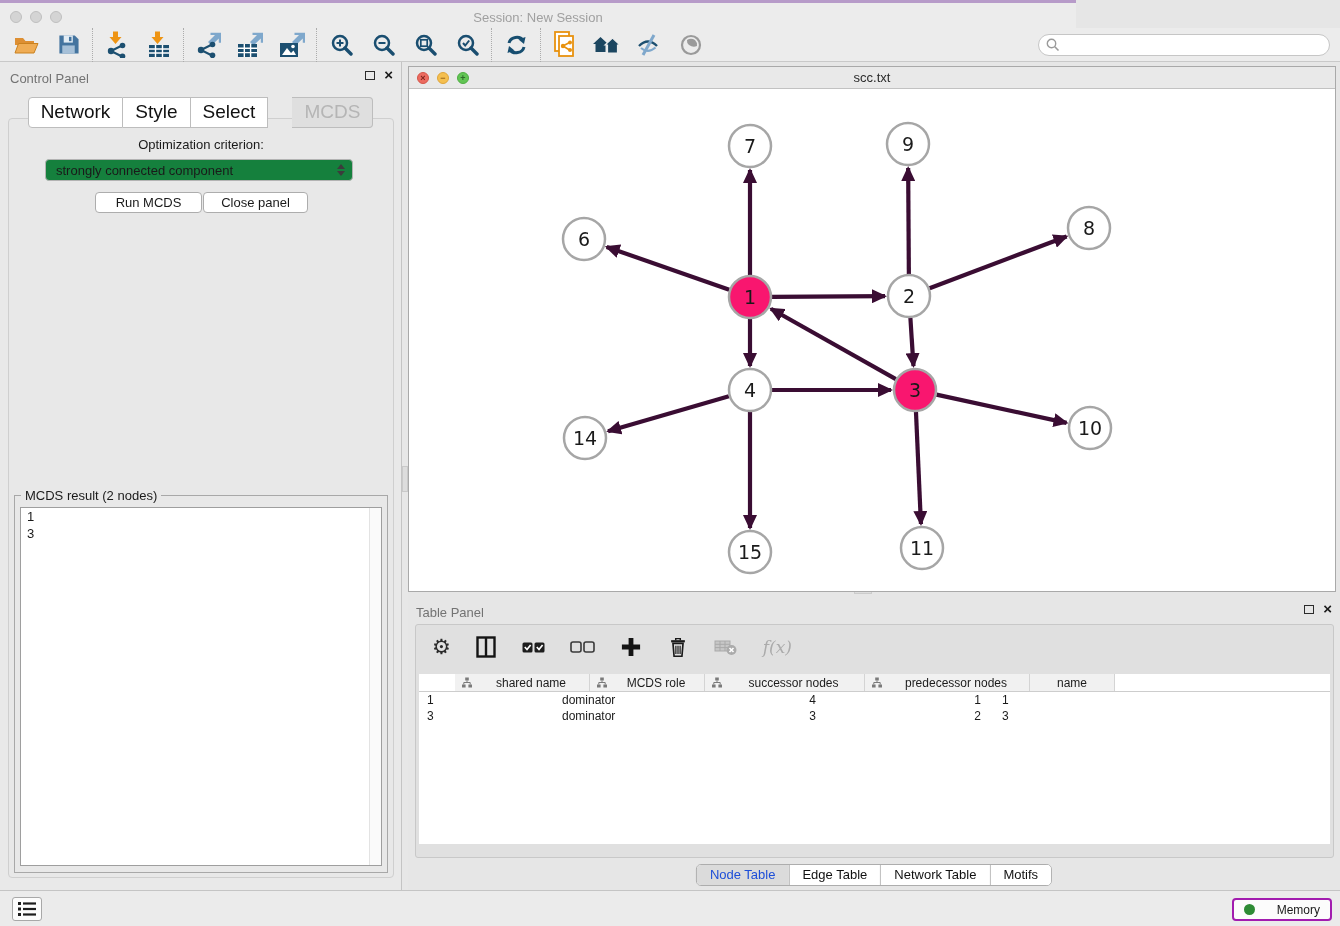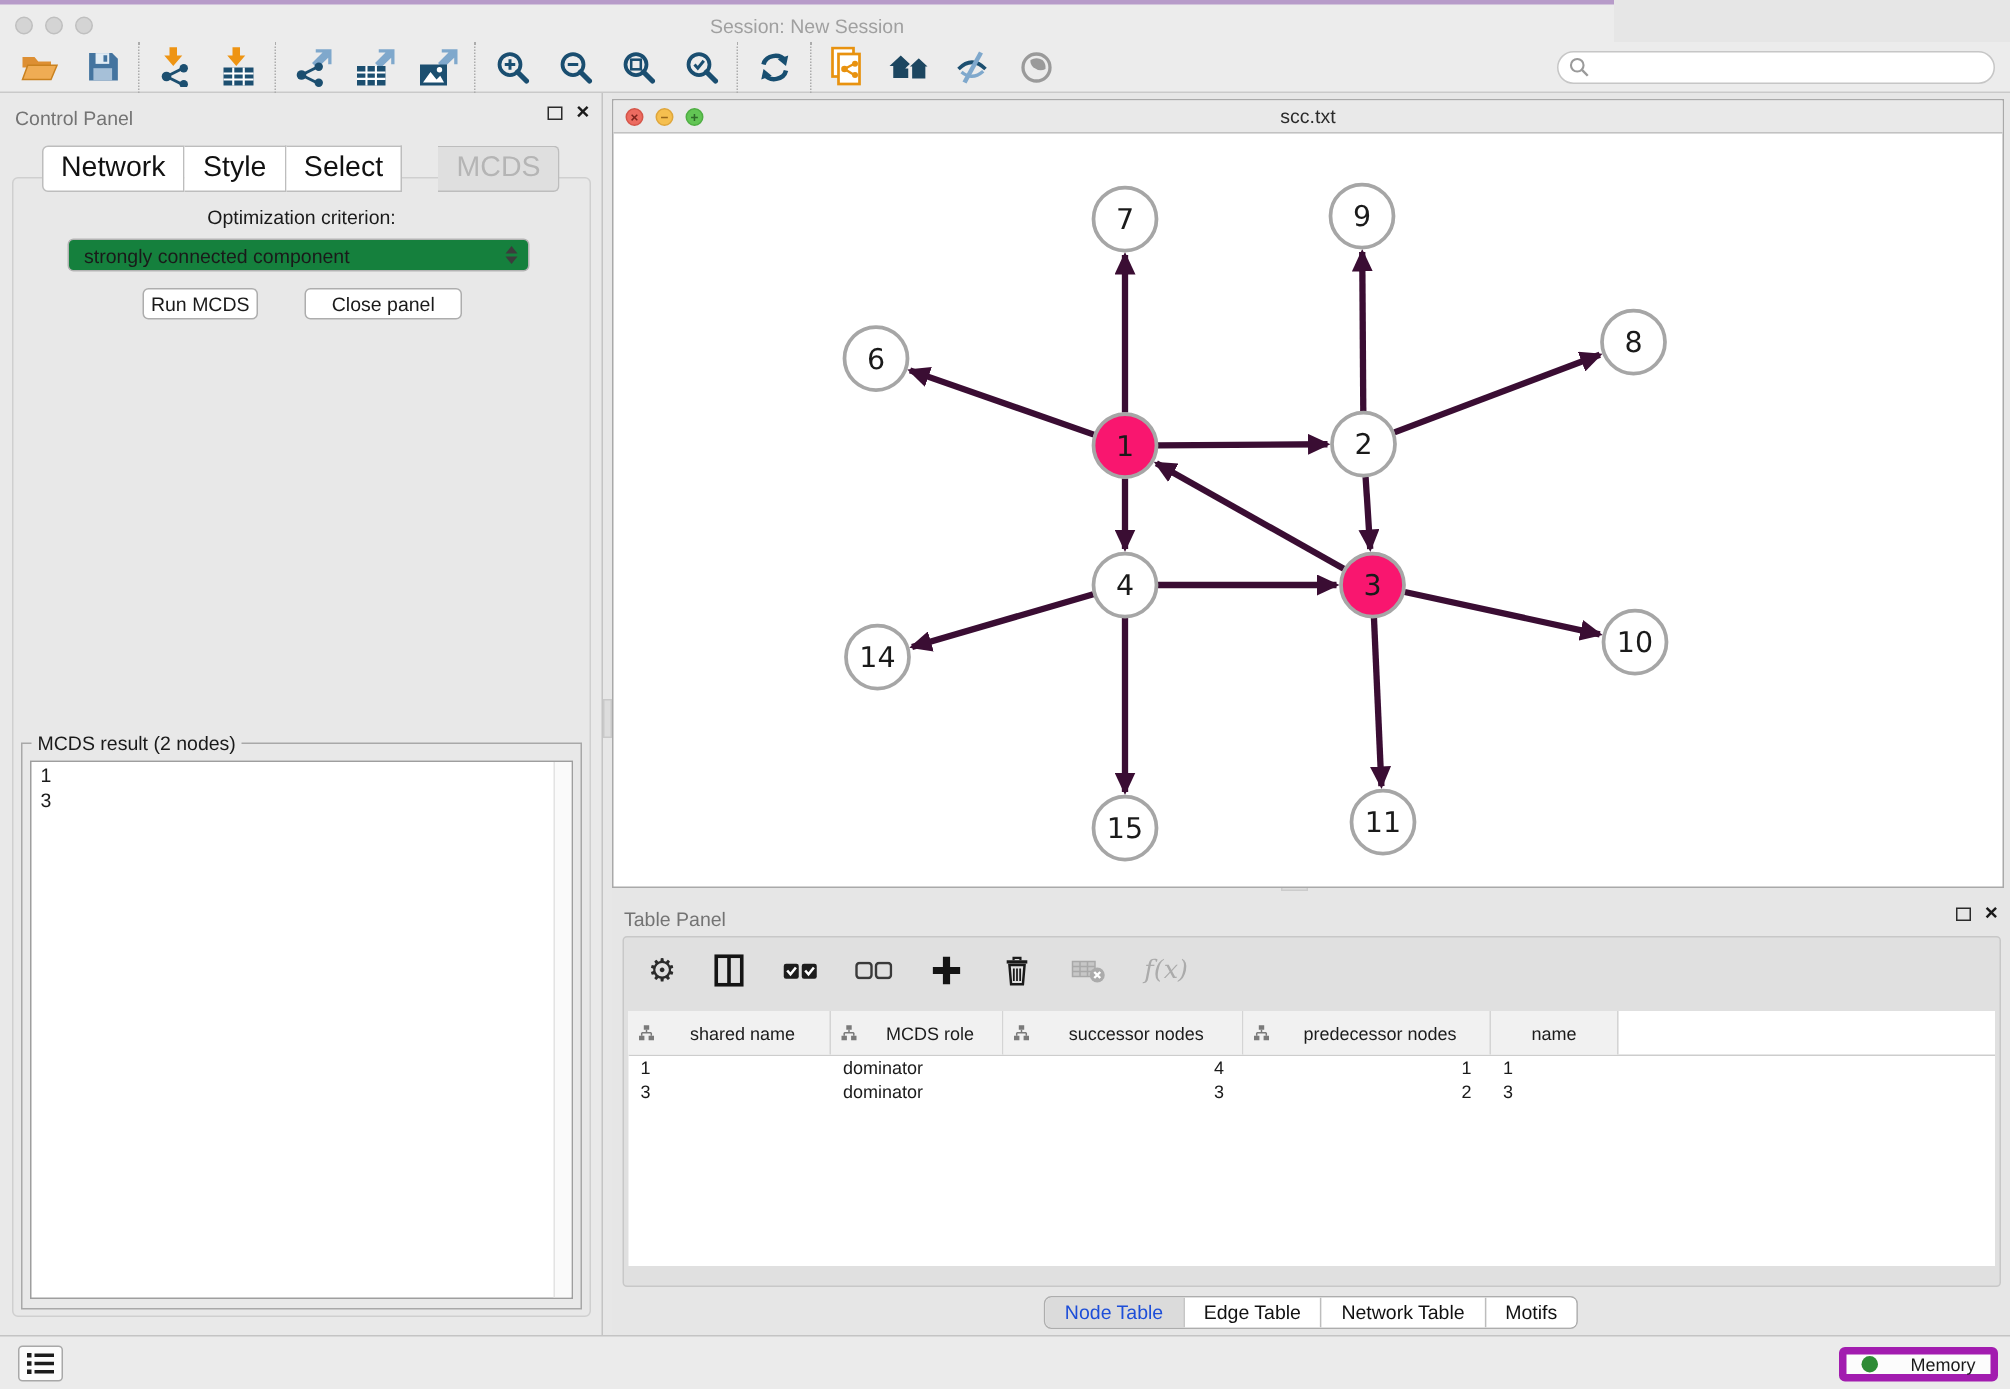--- a/index.html
+++ b/index.html
@@ -44,21 +44,21 @@
   .opt-label { position:absolute; top:18px; left:0; right:0; text-align:center; font-size:13px; }
   .criterion { position:absolute; top:40px; left:36px; width:308px; height:22px; background:#15803d;
                border:1px solid #B3B3B3; border-radius:4px; font-size:13px; display:flex; align-items:center;
                padding-left:10px; }
   .criterion .stepper { margin-left:auto; margin-right:7px; display:flex; flex-direction:column; gap:2px; }
   .criterion .stepper i { display:block; width:0; height:0; border-left:4px solid transparent; border-right:4px solid transparent; }
   .criterion .stepper .up { border-bottom:5px solid #3C3C3C; }
   .criterion .stepper .dn { border-top:5px solid #3C3C3C; }
   .cp-btn { position:absolute; top:73px; height:21px; background:#FFFFFF; border:1px solid #ADADAD;
             border-radius:4px; font-size:13px; display:flex; align-items:center; justify-content:center; }
-  .btn-run { left:86px; width:77px; }
+  .btn-run { left:86px; width:107px; }
   .btn-close { left:194px; width:105px; }
 
   .result-group { position:absolute; left:5px; right:5px; top:376px; bottom:4px; border:1px solid #A8A8A8; }
   .result-legend { position:absolute; top:-8px; left:6px; background:#E8E8E8; padding:0 4px; font-size:13px; }
   .result-list { position:absolute; left:5px; right:5px; top:11px; bottom:6px; background:#FFFFFF;
                  border:1px solid #9E9E9E; overflow:hidden; }
   .result-scroll { position:absolute; right:0; top:0; bottom:0; width:12px; background:#FAFAFA; border-left:1px solid #E3E3E3; }
   .result-item { font-size:13px; line-height:16px; padding:1px 6px 0; }
 
   
@@ -84,21 +84,21 @@
   .table-panel { position:absolute; left:408px; top:596px; width:932px; height:294px; }
   .table-panel .panel-header .ph-title { left:8px; }
   .tp-inner { position:absolute; left:7px; right:6px; top:28px; height:234px; background:#E0E0E0;
               border:1px solid #C8C8C8; border-radius:3px; }
   .tp-toolbar { position:absolute; left:0; top:0; right:0; height:44px; display:flex; align-items:center;
                 padding-left:16px; gap:25px; }
   .tp-tbtn { display:flex; align-items:center; justify-content:center; }
   .gear-glyph { font-family:"DejaVu Sans", sans-serif; font-size:21px; color:#2B2B2B; line-height:20px; }
   .fx-glyph { font-family:"DejaVu Serif", serif; font-style:italic; font-size:17px; color:#ABABAB; }
   .tp-table { position:absolute; left:3px; right:3px; top:49px; bottom:13px; background:#FFFFFF; overflow:hidden; }
-  .t-header { display:flex; height:30px; border-bottom:1px solid #CDCDCD; }
+  .t-header { display:flex; height:18px; border-bottom:1px solid #CDCDCD;padding-left:36px; }
   .th-cell { background:#F1F1F1; border-right:1px solid #D4D4D4; display:flex; align-items:center;
              font-size:12px; color:#1C1C1C; flex:0 0 auto; }
   .th-cell .org-icon { margin-left:6px; flex:0 0 auto; }
   .th-label { flex:1; text-align:center; padding:0 4px; }
   .t-row { display:flex; height:16px; align-items:center; }
   .t-cell { font-size:12px; flex:0 0 auto; white-space:nowrap; overflow:hidden; }
   .t-cell.left { text-align:left; padding-left:8px; }
   .t-cell.right { text-align:right; padding-right:13px; }
 
   .tp-tabs { position:absolute; bottom:4px; left:50%; transform:translateX(-50%); display:flex;
@@ -106,21 +106,21 @@
   .tp-tab { font-size:13px; padding:2px 13px 3px; border-left:1px solid #BDBDBD; color:#111; background:#FFFFFF; }
   .tp-tab:first-child { border-left:none; }
   .tp-tab.active { background:#DBDBDB; color:#1d4ed8; }
 
   
   .statusbar { position:absolute; left:0; top:890px; width:1340px; height:36px; background:#EBEBEB;
                border-top:1px solid #C4C4C4; }
   .list-btn { position:absolute; left:12px; top:6px; width:30px; height:24px; background:#FCFCFC;
               border:1px solid #A8A8A8; border-radius:3px; display:flex; align-items:center; justify-content:center; }
   .memory-btn { position:absolute; right:8px; top:7px; height:23px; padding:0 10px; background:#FCFCFC;
-                border:5px solid #a21caf; border-radius:4px; display:flex; align-items:center; gap:22px; font-size:12px; }
+                border:2px solid #a21caf; border-radius:4px; display:flex; align-items:center; gap:22px; font-size:12px; }
   .mem-dot { width:11px; height:11px; border-radius:50%; background:#2E8B35; }
 </style>
 </head>
 <body>
 
 <div class="titlebar">
   <div class="traffic">
     <span class="dot"></span>
     <span class="dot"></span>
     <span class="dot"></span>

